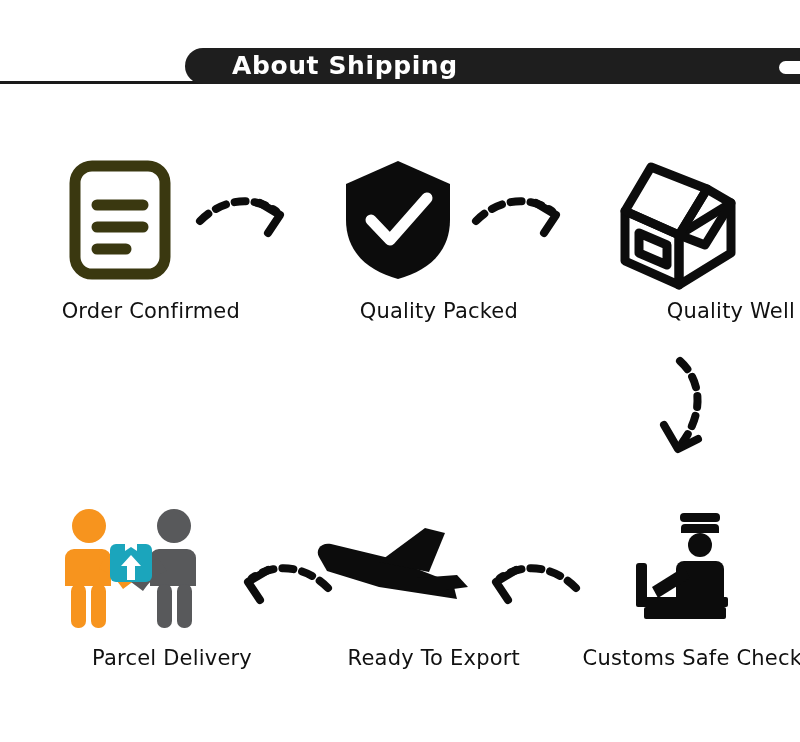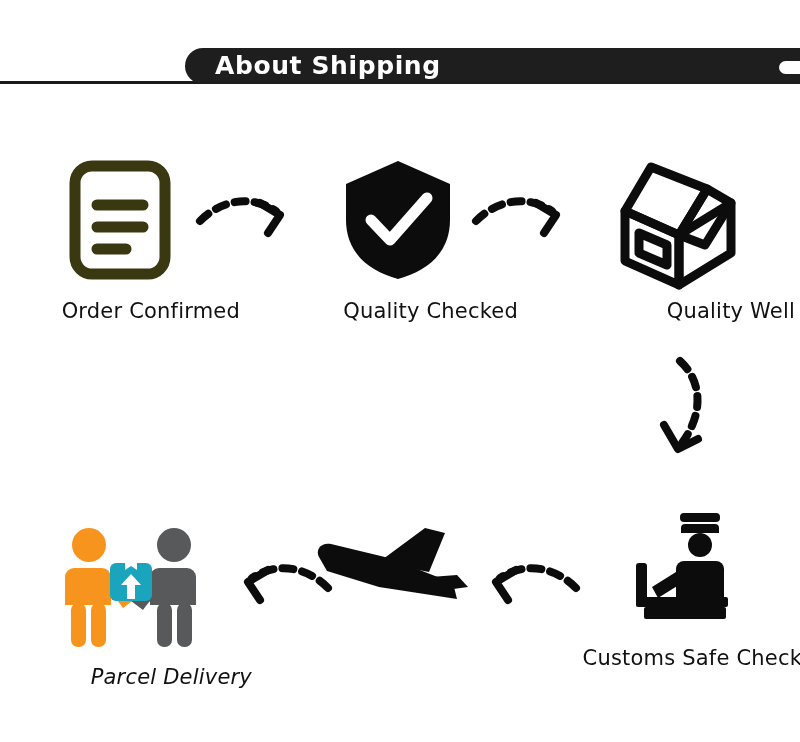--- a/index.html
+++ b/index.html
@@ -40,21 +40,21 @@
     left: 185px;
     top: 2px;
     width: 615px;
     height: 36px;
     background: #1e1e1e;
     border-top-left-radius: 18px 18px;
     border-bottom-left-radius: 18px 18px;
   }
   .banner-title {
     position: absolute;
-    left: 215px;
+    left: 232px;
     top: 4px;
     height: 32px;
     line-height: 32px;
     color: #ffffff;
     font-size: 25px;
     font-weight: 700;
     letter-spacing: 0.6px;
     font-family: "DejaVu Sans", sans-serif;
     white-space: nowrap;
   }
@@ -89,21 +89,21 @@
     font-weight: 400;
     letter-spacing: 0.2px;
     white-space: nowrap;
   }
 
   
   #step-order    { left: 0px;   top: 145px; }
   #step-quality  { left: 278px; top: 145px; }
   #step-packed   { left: 555px; top: 145px; }
   
-  #step-parcel   { left: 12px;  top: 511px; font-style: italic; }
+  #step-parcel   { left: 12px;  top: 492px; }
   #step-export   { left: 280px; top: 492px; }
   #step-customs  { left: 562px; top: 492px; }
 
   
   .arrow {
     position: absolute;
   }
   #arrow-1 { left: 196px; top: 183px; }
   #arrow-2 { left: 472px; top: 183px; }
   #arrow-3 { left: 648px; top: 355px; }
@@ -136,21 +136,21 @@
     <div class="step-label">Order Confirmed</div>
   </div>
 
   <div class="step" id="step-quality">
     <div class="step-icon">
       <svg width="112" height="124" viewBox="0 0 112 124" aria-hidden="true">
         <path d="M56 3 L108 26 L108 62 C108 94 86 113 56 121 C26 113 4 94 4 62 L4 26 Z" fill="#0c0c0c"></path>
         <path d="M29 62 L48 82 L85 40" fill="none" stroke="#ffffff" stroke-width="11" stroke-linecap="round" stroke-linejoin="round"></path>
       </svg>
     </div>
-    <div class="step-label">Quality Checked</div>
+    <div class="step-label">Quality Packed</div>
   </div>
 
   <div class="step" id="step-packed">
     <div class="step-icon">
       <svg width="128" height="134" viewBox="0 0 128 134" aria-hidden="true">
         <g fill="none" stroke="#0c0c0c" stroke-width="9" stroke-linejoin="round" stroke-linecap="round">
 
           <path d="M14 58 L14 108 L68 132 L68 82 Z"></path>
 
           <path d="M68 82 L68 132 L120 100 L120 50 Z"></path>
@@ -197,20 +197,21 @@
         <g fill="#0c0c0c">
 
           <path d="M14 42 C10 35 16 27 26 29 L84 43 L148 68 L152 84 L74 72 L22 56 Z"></path>
 
           <path d="M74 47 L120 13 L140 18 L124 57 Z"></path>
 
           <path d="M112 63 L152 60 L163 72 L126 77 Z"></path>
         </g>
       </svg>
     </div>
+    <div class="step-label">Ready To Export</div>
   </div>
 
   <div class="step" id="step-parcel">
     <div class="step-icon">
       <svg width="142" height="122" viewBox="0 0 142 122" aria-hidden="true">
 
         <g fill="#f7941e">
           <circle cx="28" cy="20" r="17"></circle>
 
           <path d="M13 43 h28 a9 9 0 0 1 9 9 v28 h-46 v-28 a9 9 0 0 1 9 -9 z"></path>

